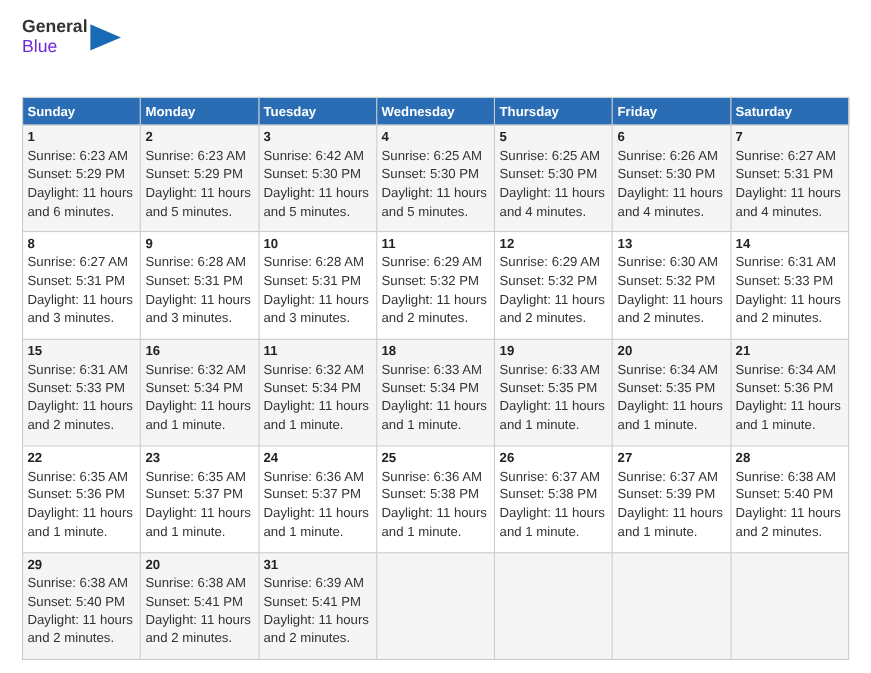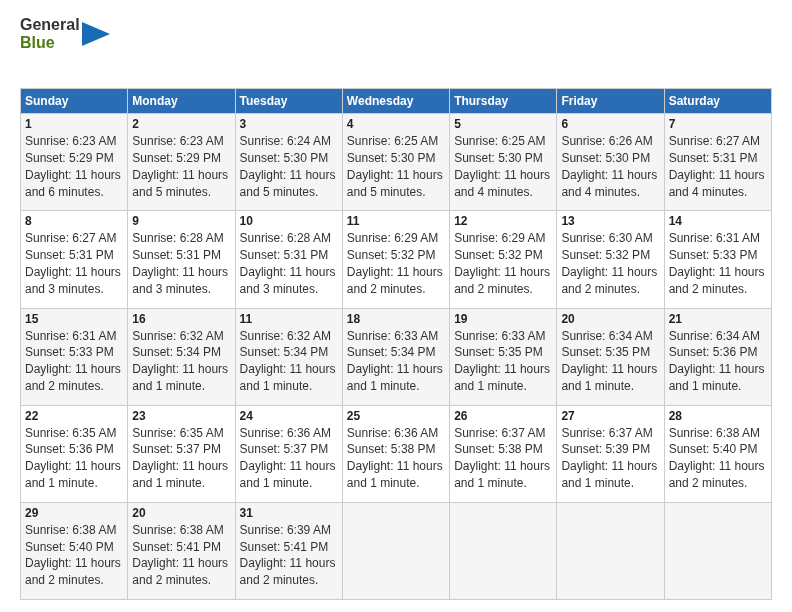--- a/index.html
+++ b/index.html
@@ -84,21 +84,21 @@
   </style>
 </head>
 <body>
 
 <div class="page">
   <div class="header">
     <div class="logo">
   <div style="display:flex;align-items:center;gap:0px;">
     <div style="display:flex;flex-direction:column;line-height:1.1;">
       <span style="font-size:16px;font-weight:bold;color:#333;">General</span>
-      <span style="font-size:16px;font-weight:bold;color:#4d7c0f;">Blue</span>
+      <span style="font-size:16px;font-weight:normal;color:#6d28d9;">Blue</span>
     </div>
     <svg width="28" height="32" viewBox="0 0 28 32" style="margin-left:2px;">
       <polygon points="0,4 28,16 0,28" fill="#1a6bb5"></polygon>
     </svg>
   </div>
 </div>
     <div class="title-block">
       <div class="month-title"></div>
       <div class="location"></div>
     </div>
@@ -130,21 +130,21 @@
         <span class="day-num">2</span>
         <div class="cell-content">
           <span>Sunrise: 6:23 AM</span><br>
           <span>Sunset: 5:29 PM</span><br>
           <span>Daylight: 11 hours and 5 minutes.</span>
         </div>
       </td>
           <td>
         <span class="day-num">3</span>
         <div class="cell-content">
-          <span>Sunrise: 6:24 AM</span><br>
+          <span>Sunrise: 6:42 AM</span><br>
           <span>Sunset: 5:30 PM</span><br>
           <span>Daylight: 11 hours and 5 minutes.</span>
         </div>
       </td>
           <td>
         <span class="day-num">4</span>
         <div class="cell-content">
           <span>Sunrise: 6:25 AM</span><br>
           <span>Sunset: 5:30 PM</span><br>
           <span>Daylight: 11 hours and 5 minutes.</span>

